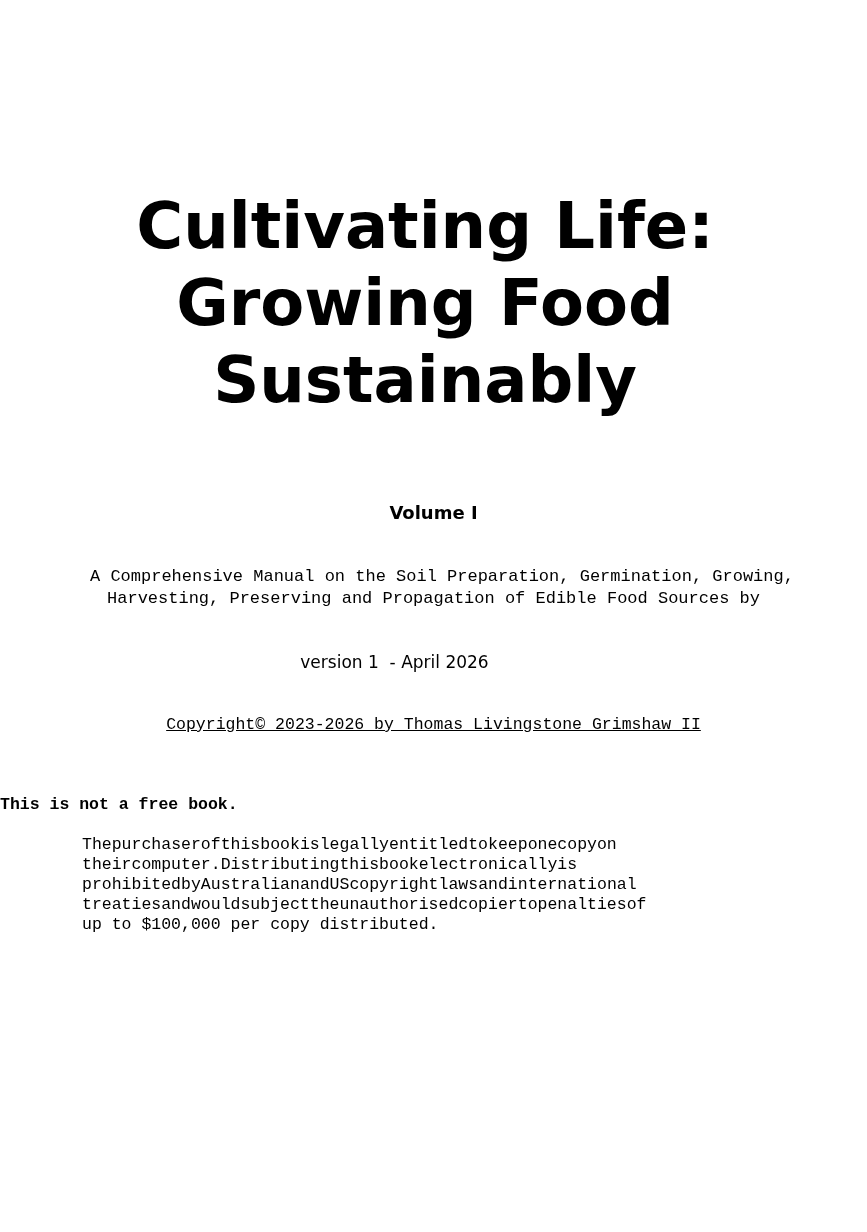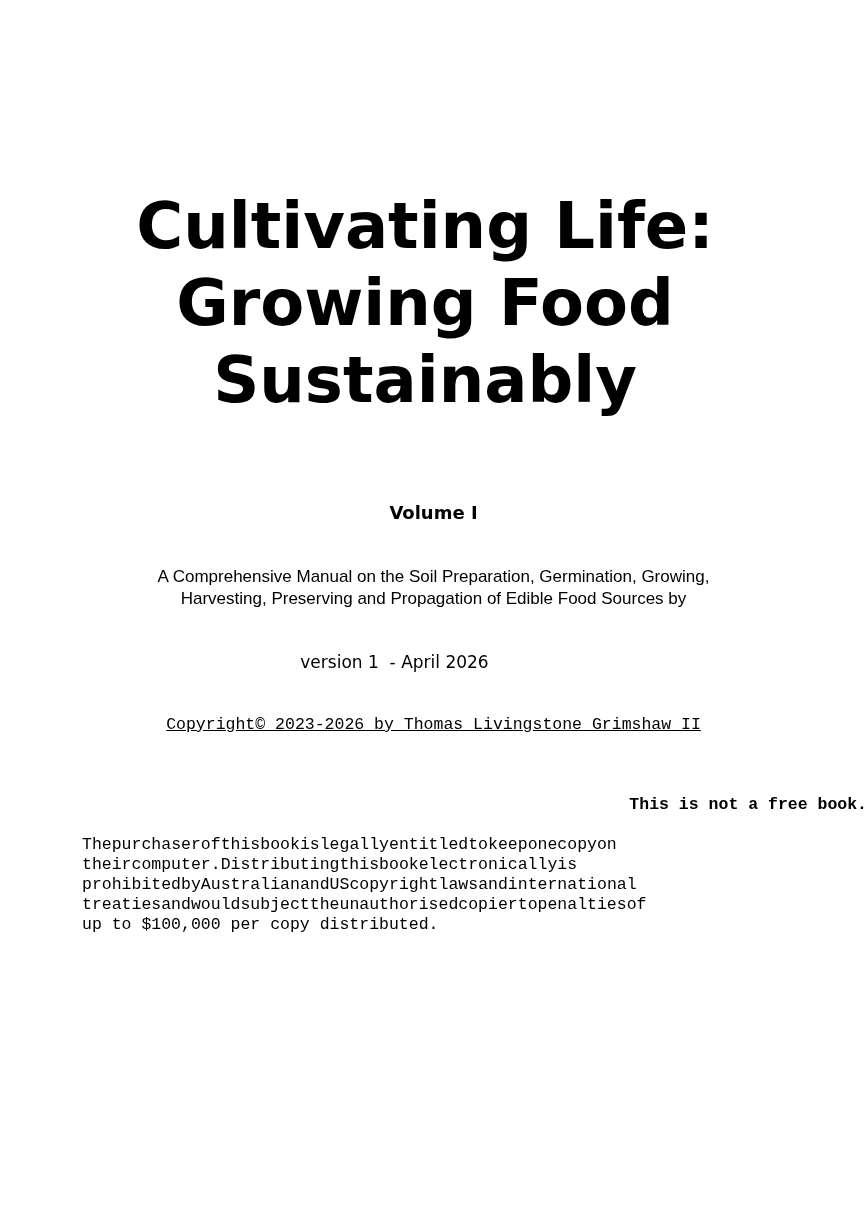--- a/index.html
+++ b/index.html
@@ -45,21 +45,21 @@
       font-weight: bold;
       font-size: 18px;
       line-height: 22px;
     }
     .subtitle {
       position: absolute;
       left: 90px;
       top: 566px;
       width: 687px;
       text-align: center;
-      font-family: Liberation Sans, sans-serif;
+      font-family: Liberation Mono, monospace;
       font-size: 17px;
       line-height: 21.5px;
     }
     .subtitle div { white-space: nowrap; }
     .version {
       position: absolute;
       left: 0;
       top: 652px;
       width: 789px;
       text-align: center;
@@ -77,21 +77,21 @@
       font-family: "Liberation Mono", monospace;
       font-size: 16.5px;
       line-height: 20px;
     }
     .copyright div { white-space: nowrap; text-decoration: underline; }
     .notfree {
       position: absolute;
       left: 0;
       top: 795px;
       width: 867px;
-      text-align: right;
+      text-align: left;
       font-family: "Liberation Mono", monospace;
       font-weight: bold;
       font-size: 16.5px;
       line-height: 20px;
       white-space: nowrap;
     }
     .legal {
       position: absolute;
       left: 82px;
       top: 835px;

